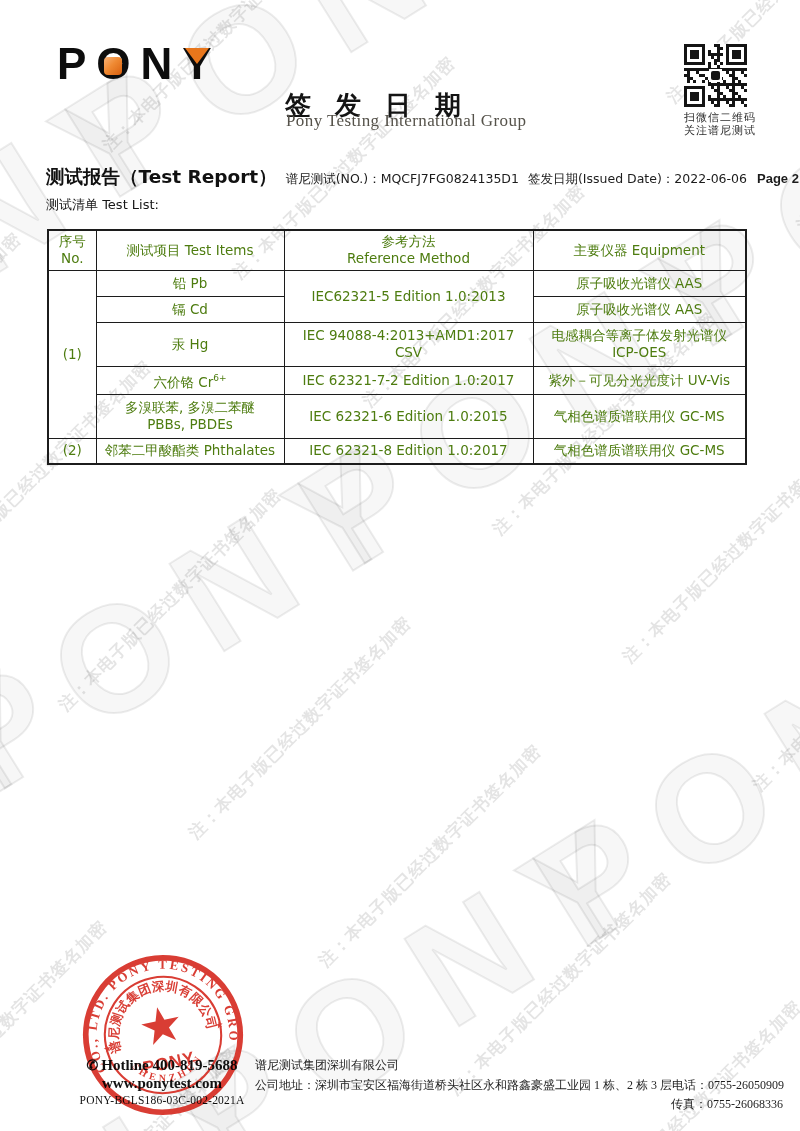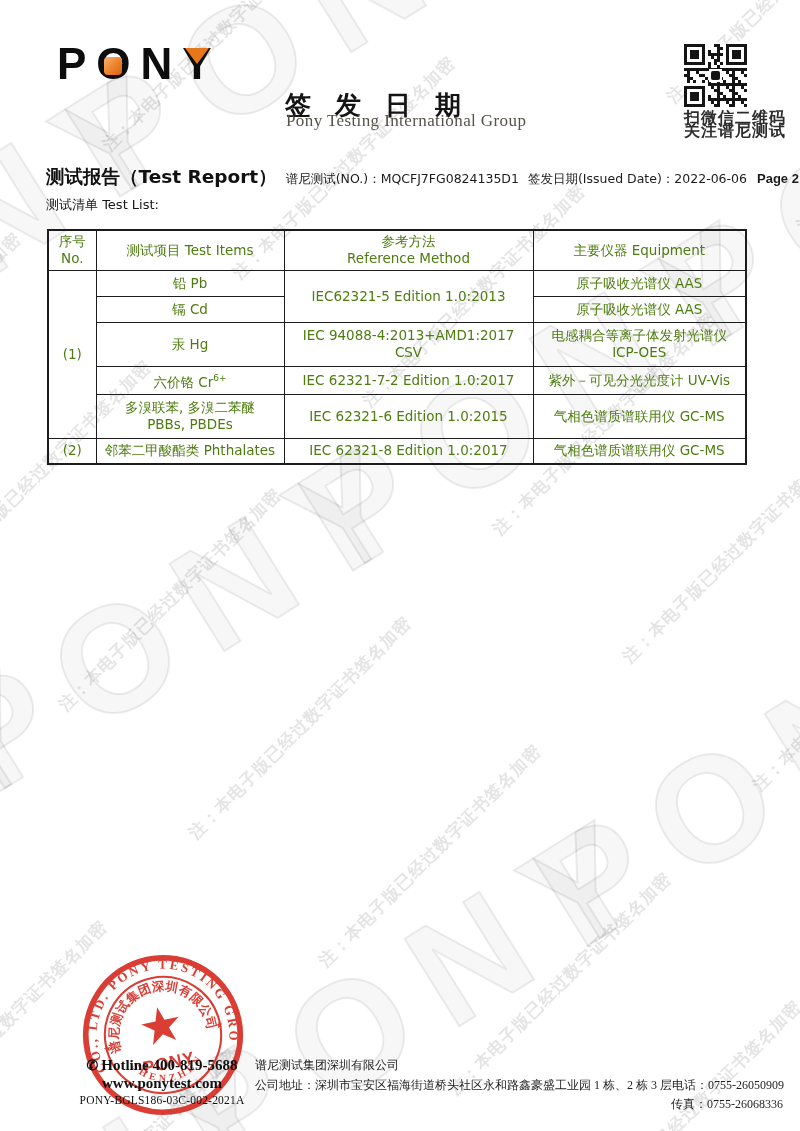--- a/index.html
+++ b/index.html
@@ -24,21 +24,21 @@
   .y-tri{position:absolute;left:128px;top:6px;width:0;height:0;
          border-left:12px solid transparent;border-right:12px solid transparent;border-top:16px solid #e8761b;}
   .logo-cn{position:absolute;left:228px;top:46px;font-size:26px;font-weight:bold;letter-spacing:24px;
            color:#141414;font-family:"DejaVu Sans",sans-serif;white-space:nowrap;}
   .logo-en{position:absolute;left:229px;top:69px;font-size:17px;color:#55524a;
            font-family:"Liberation Serif","DejaVu Serif",serif;letter-spacing:0.4px;white-space:nowrap;}
 
   
   .qr-block{position:absolute;left:684px;top:44px;width:64px;text-align:center;}
   .qr-block svg{display:block;width:63px;height:63px;}
-  .qr-caption{margin-top:5px;font-size:16px;font-weight:bold;color:#2d2d2d;line-height:12.5px;
+  .qr-caption{margin-top:5px;font-size:11px;font-weight:normal;color:#2d2d2d;line-height:12.5px;
               letter-spacing:1px;font-family:"DejaVu Sans",sans-serif;white-space:nowrap;}
 
   
   .title-row{position:absolute;left:46px;top:164px;width:712px;display:flex;align-items:baseline;white-space:nowrap;}
   .report-title{font-size:18.5px;font-weight:bold;color:#111;font-family:"DejaVu Sans",sans-serif;}
   .title-meta{font-size:12.5px;color:#1c1c1c;margin-left:9px;font-family:"DejaVu Sans",sans-serif;}
   .page-indicator{font-size:13px;color:#1c1c1c;margin-left:10px;font-weight:bold;font-family:"Liberation Sans",sans-serif;}
 
   
   .section-label{position:absolute;left:46px;top:196px;font-size:13px;color:#161616;font-family:"DejaVu Sans",sans-serif;}

